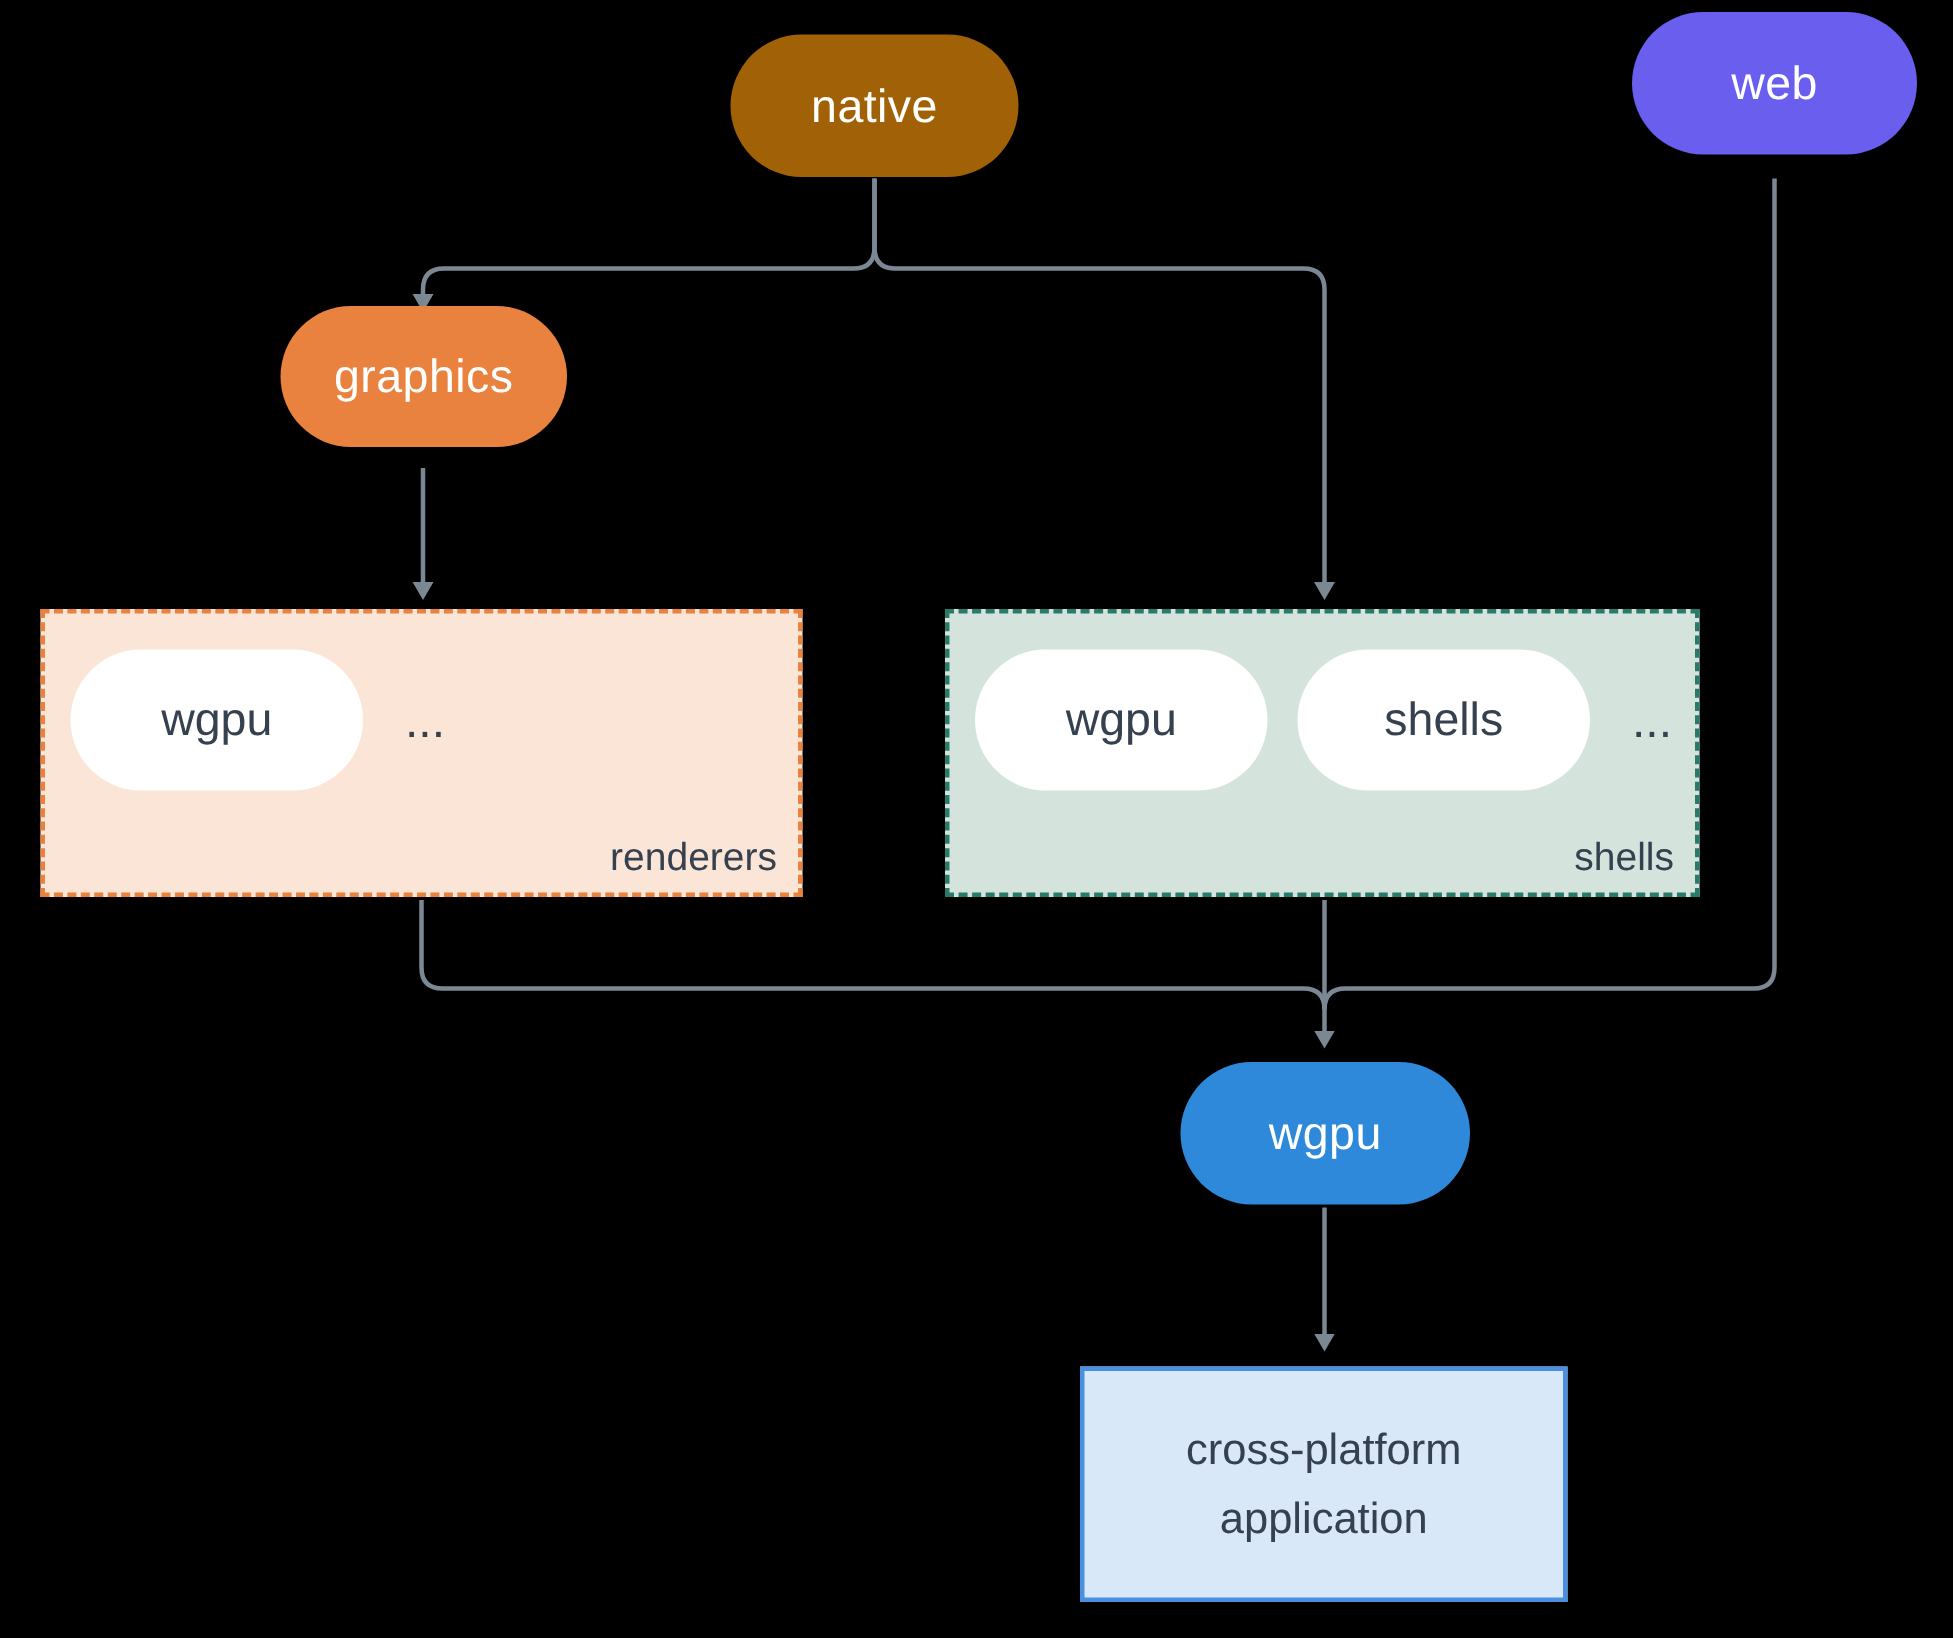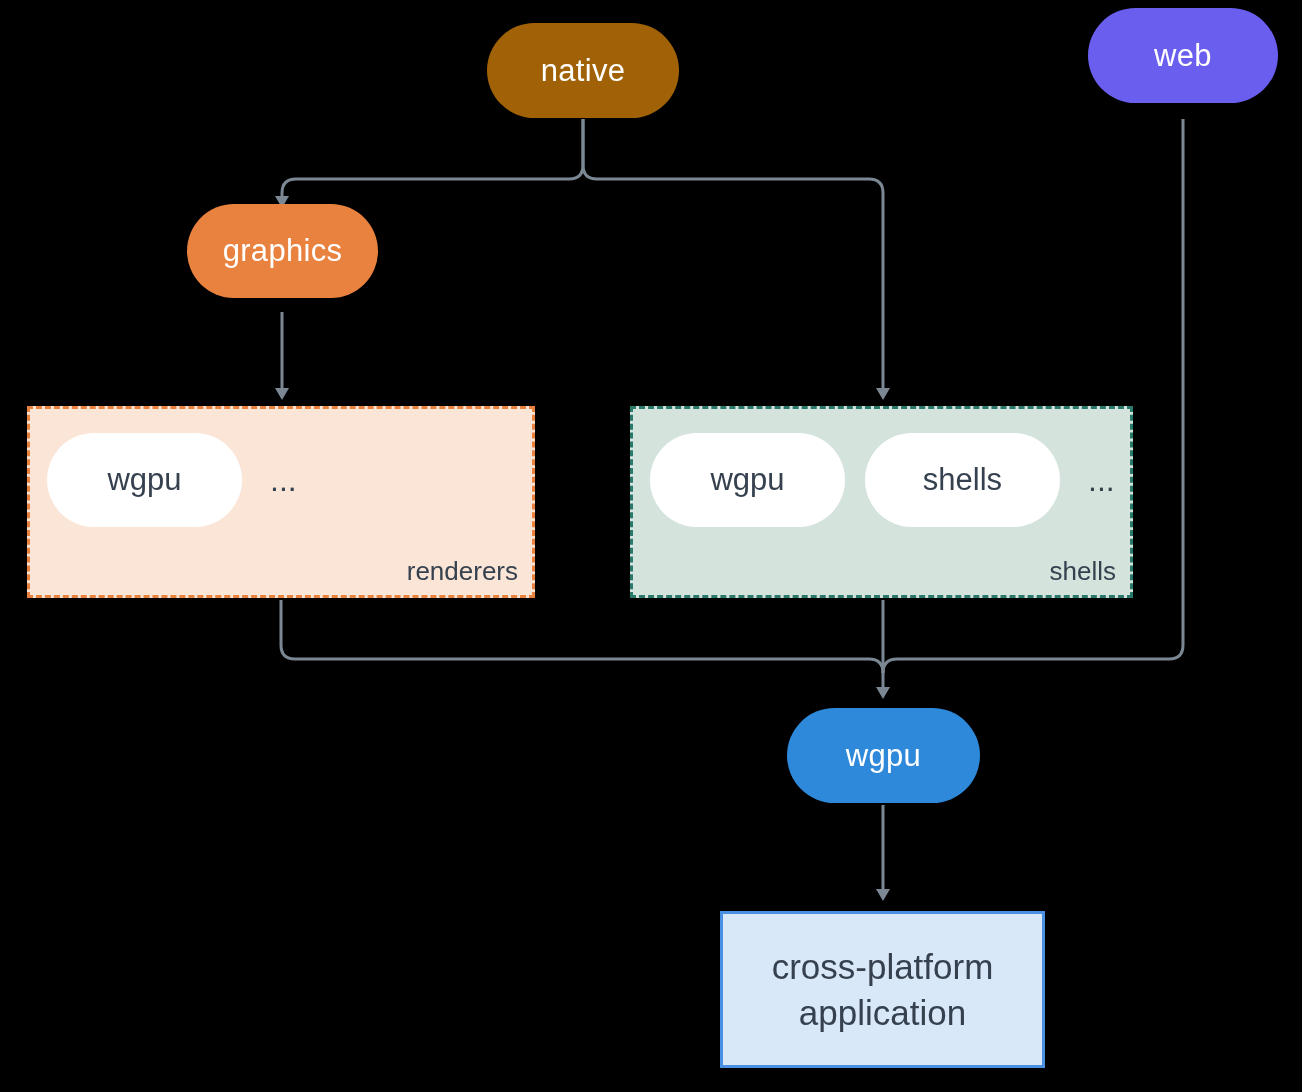--- a/index.html
+++ b/index.html
@@ -83,21 +83,21 @@
     z-index: 2;
     box-sizing: border-box;
     left: 720px; top: 911px;
     width: 325px; height: 157px;
     background: #d9e8f8;
     border: 3px solid #4a90e2;
     display: flex;
     flex-direction: column;
     align-items: center;
     justify-content: center;
-    font-size: 35px;
+    font-size: 29px;
     line-height: 46px;
     color: #36414f;
     text-align: center;
   }
 </style>
 </head>
 <body>
 
 <div id="canvas">
 

